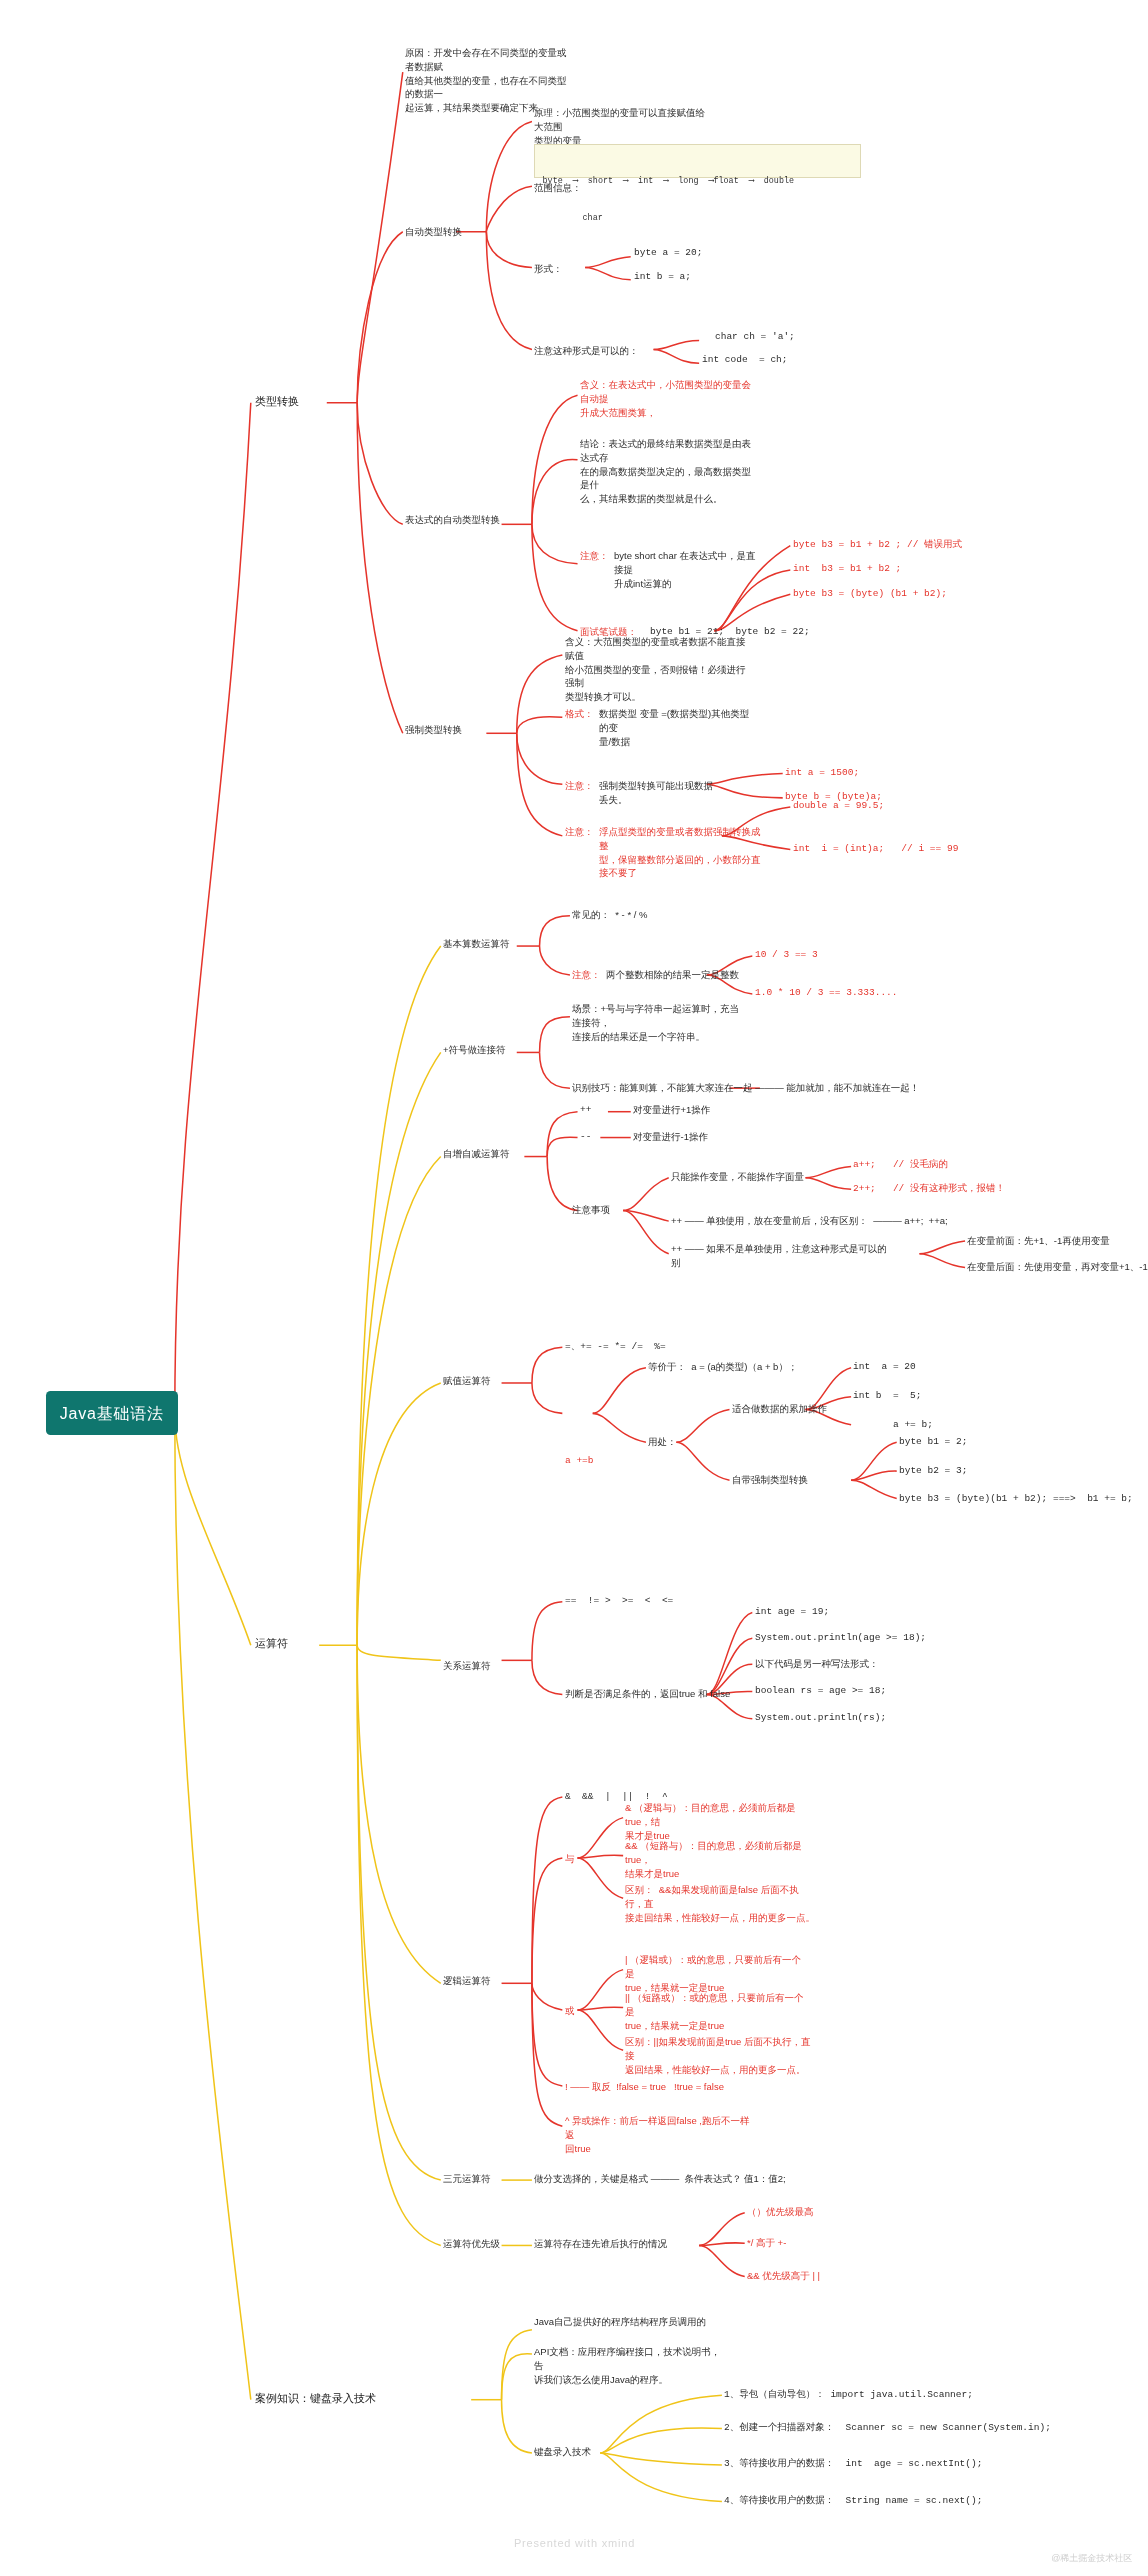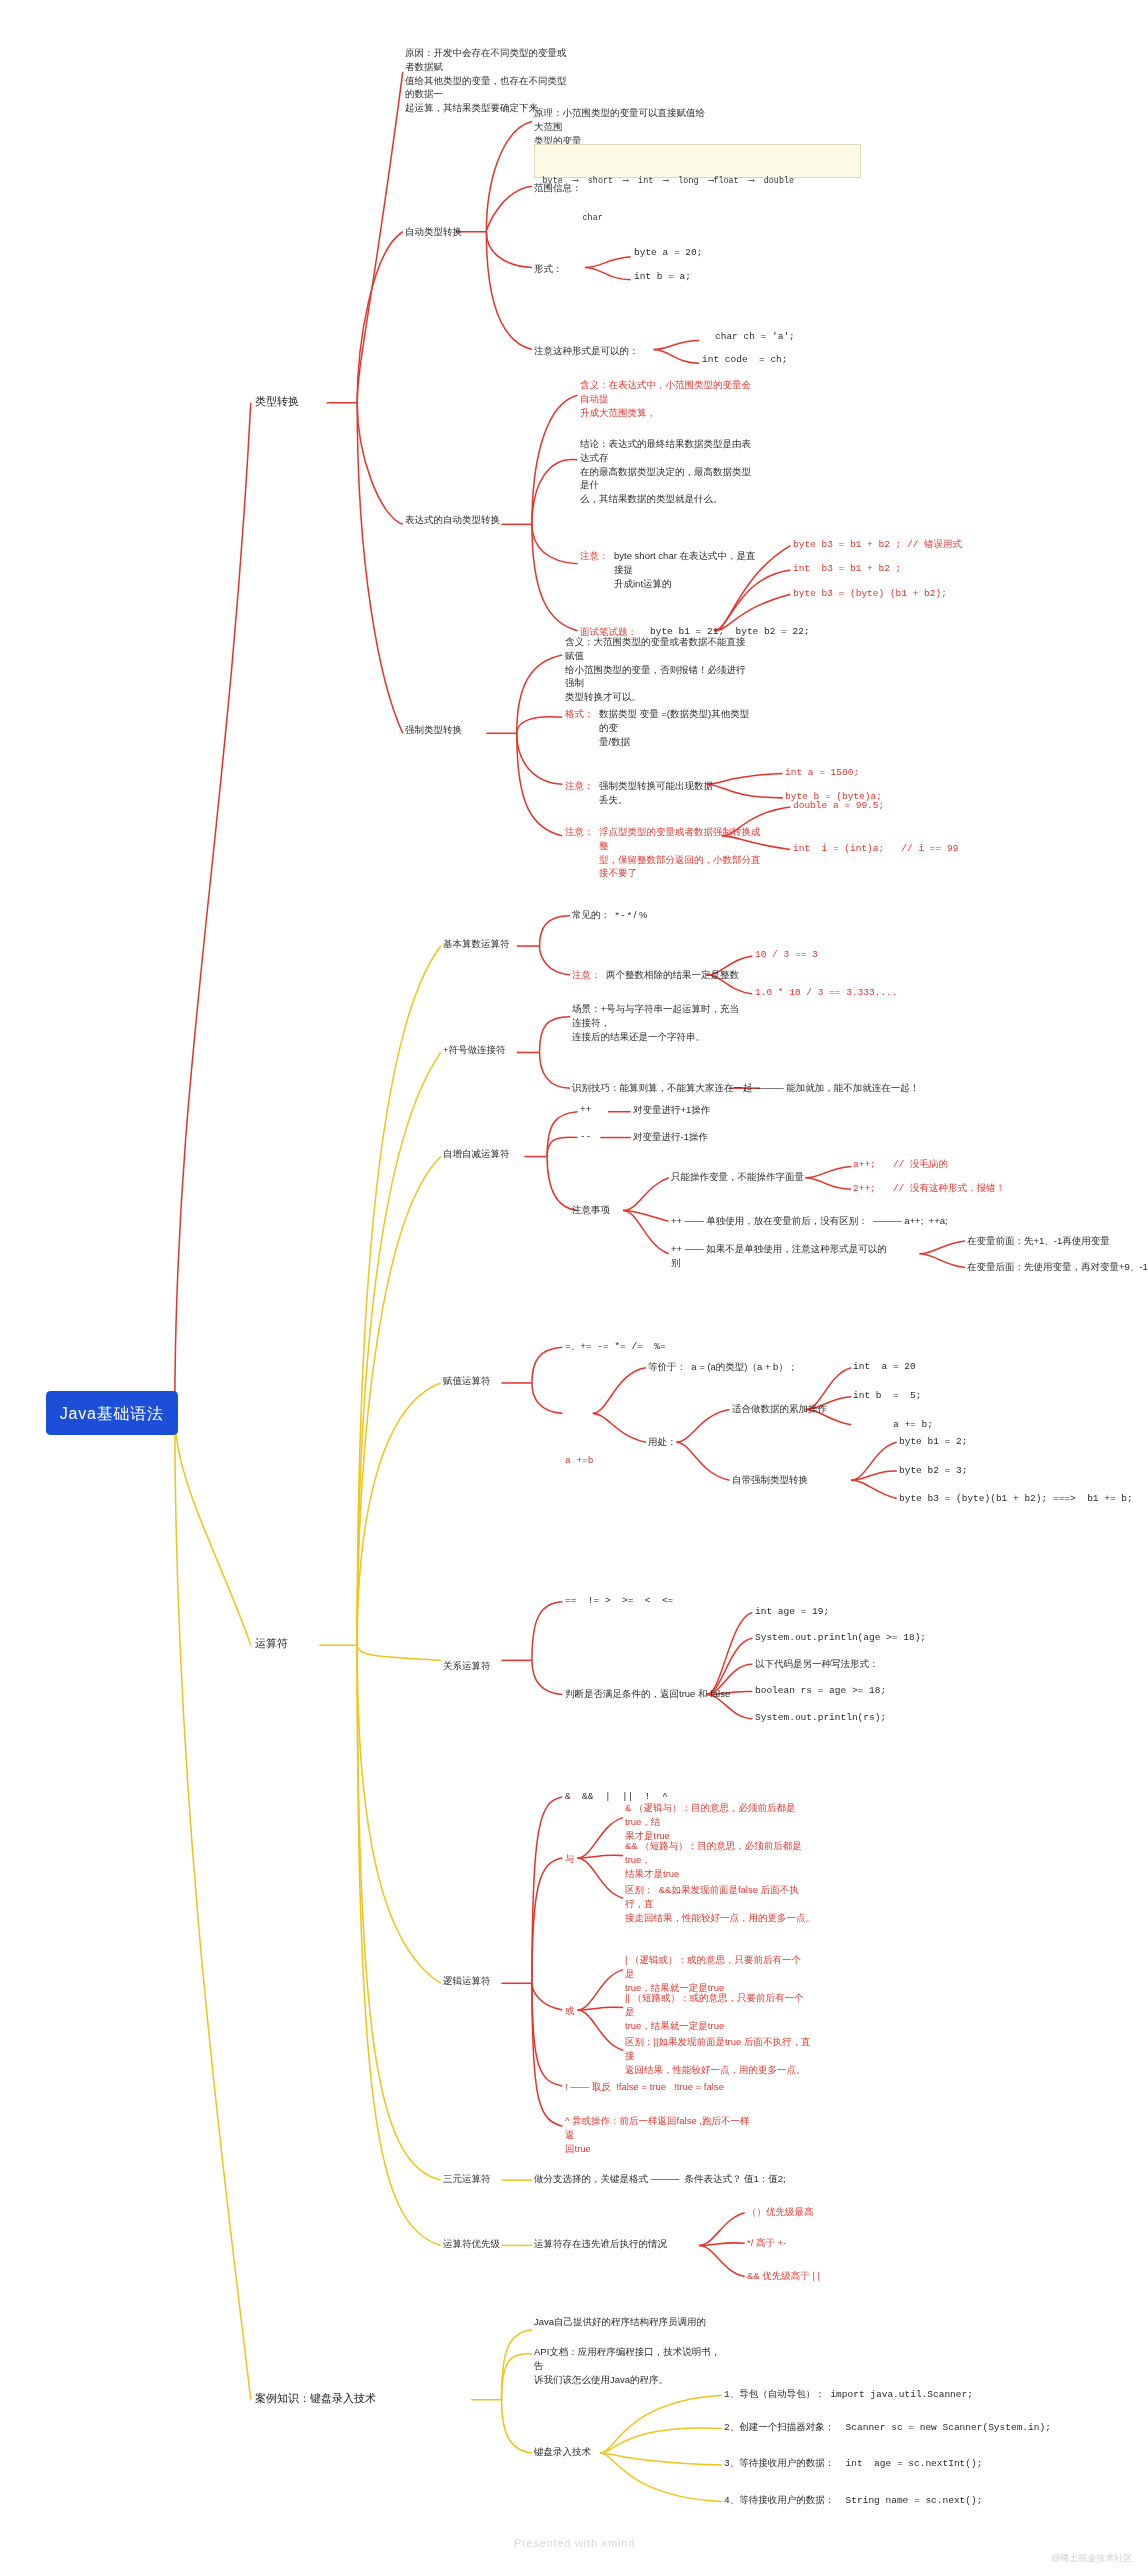--- a/index.html
+++ b/index.html
@@ -17,21 +17,21 @@
   }
   .node{
     position:absolute;
     box-sizing:border-box;
     font-size:9.5px;
     line-height:1.45;
     color:#2b2b2b;
     white-space:pre-wrap;
   }
   .root{
-    background:#1d4ed8;
+    background:#0f766e;
     color:#ffffff;
     border-radius:4.6px;
     padding:10.6px 13.7px;
     font-size:16px;
     letter-spacing:0.8px;
     white-space:nowrap;
   }
   .branch{
     font-size:11px;
     color:#222;
@@ -287,21 +287,21 @@
   <div class="node dark mono" style="left:580px;top:1130px;">--</div>
   <div class="node dark" style="left:633px;top:1130px;">对变量进行-1操作</div>
   <div class="node dark" style="left:572px;top:1203px;">注意事项</div>
   <div class="node dark" style="left:671px;top:1170px;">只能操作变量，不能操作字面量</div>
   <div class="node red mono" style="left:853px;top:1158px;">a++;   // 没毛病的</div>
   <div class="node red mono" style="left:853px;top:1182px;">2++;   // 没有这种形式，报错！</div>
   <div class="node dark" style="left:671px;top:1214px;">++ —— 单独使用，放在变量前后，没有区别：  ——— a++;  ++a;</div>
   <div class="node dark" style="left:671px;top:1242px;width:251px;">++ —— 如果不是单独使用，注意这种形式是可以的
 别</div>
   <div class="node dark" style="left:967px;top:1234px;">在变量前面：先+1、-1再使用变量</div>
-  <div class="node dark" style="left:967px;top:1260px;">在变量后面：先使用变量，再对变量+9、-1</div>
+  <div class="node dark" style="left:967px;top:1260px;">在变量后面：先使用变量，再对变量+1、-1</div>
 
   <div class="node dark" style="left:443px;top:1374px;">赋值运算符</div>
   <div class="node dark mono" style="left:565px;top:1340px;">=、+= -= *= /=  %=</div>
   <div class="node red mono" style="left:565px;top:1406px;margin-top:48px;">a +=b</div>
   <div class="node dark" style="left:648px;top:1360px;">等价于：  a = (a的类型)（a + b）；</div>
   <div class="node dark" style="left:648px;top:1435px;">用处：</div>
   <div class="node dark" style="left:732px;top:1402px;">适合做数据的累加操作</div>
   <div class="node dark mono" style="left:853px;top:1360px;">int  a = 20</div>
   <div class="node dark mono" style="left:853px;top:1389px;">int b  =  5;</div>
   <div class="node dark mono" style="left:853px;top:1418px;margin-left:40px;">a += b;</div>

